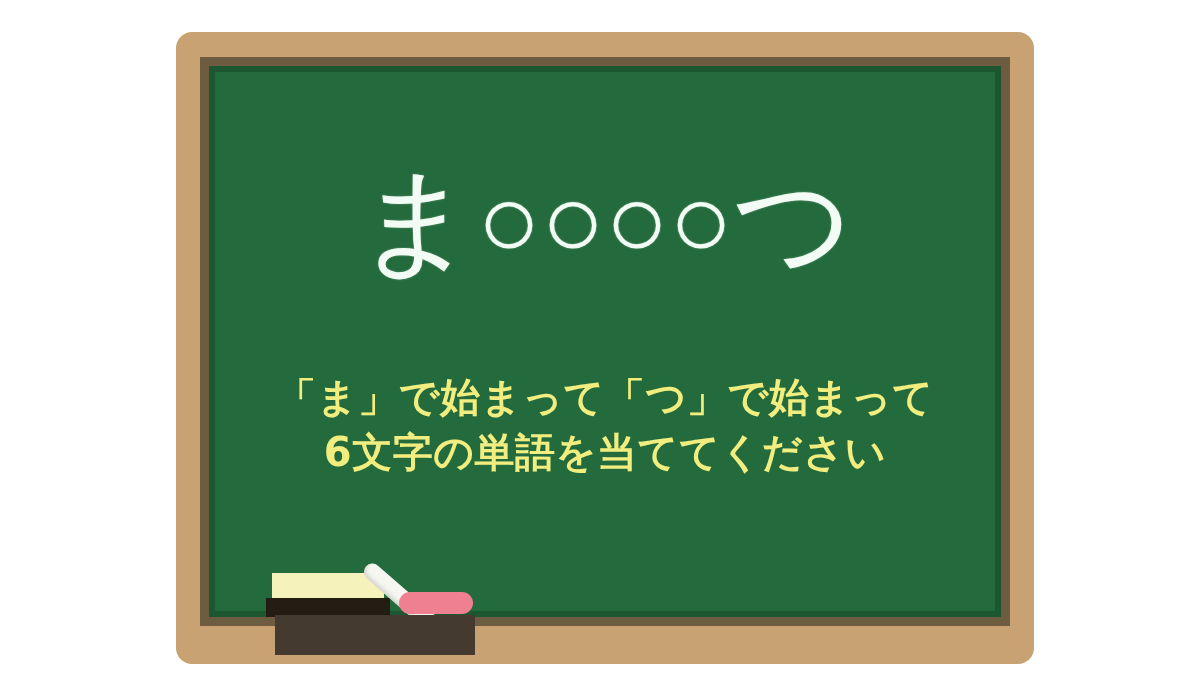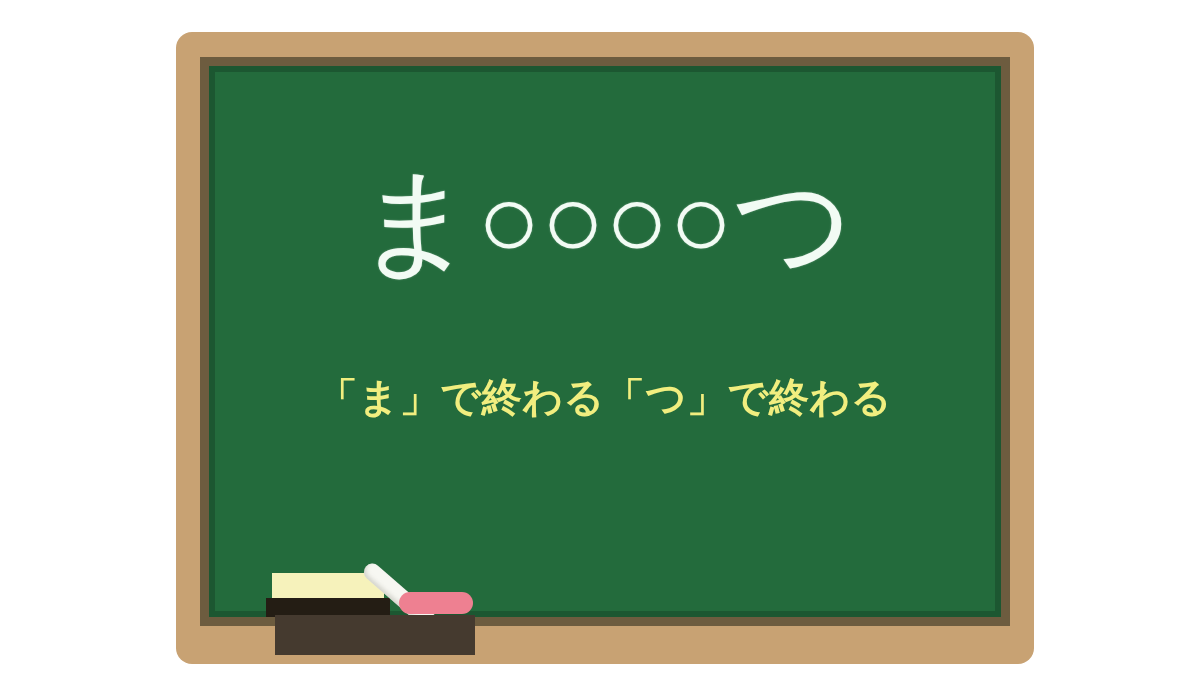--- a/index.html
+++ b/index.html
@@ -194,21 +194,22 @@
           <div class="puzzle-row">
             <span class="puzzle-char">ま</span>
             <span class="puzzle-char blank">○</span>
             <span class="puzzle-char blank">○</span>
             <span class="puzzle-char blank">○</span>
             <span class="puzzle-char blank">○</span>
             <span class="puzzle-char">つ</span>
           </div>
 
           <div class="hint-block">
-            <div class="hint-line">「ま」で終わる「つ」で終わる</div>
+            <div class="hint-line">「ま」で始まって「つ」で始まって</div>
+            <div class="hint-line">6文字の単語を当ててください</div>
           </div>
 
         </div>
       </div>
     </div>
   </div>
 
   <div class="ledge-group">
     <div class="eraser-felt"></div>
     <div class="eraser-body"></div>

